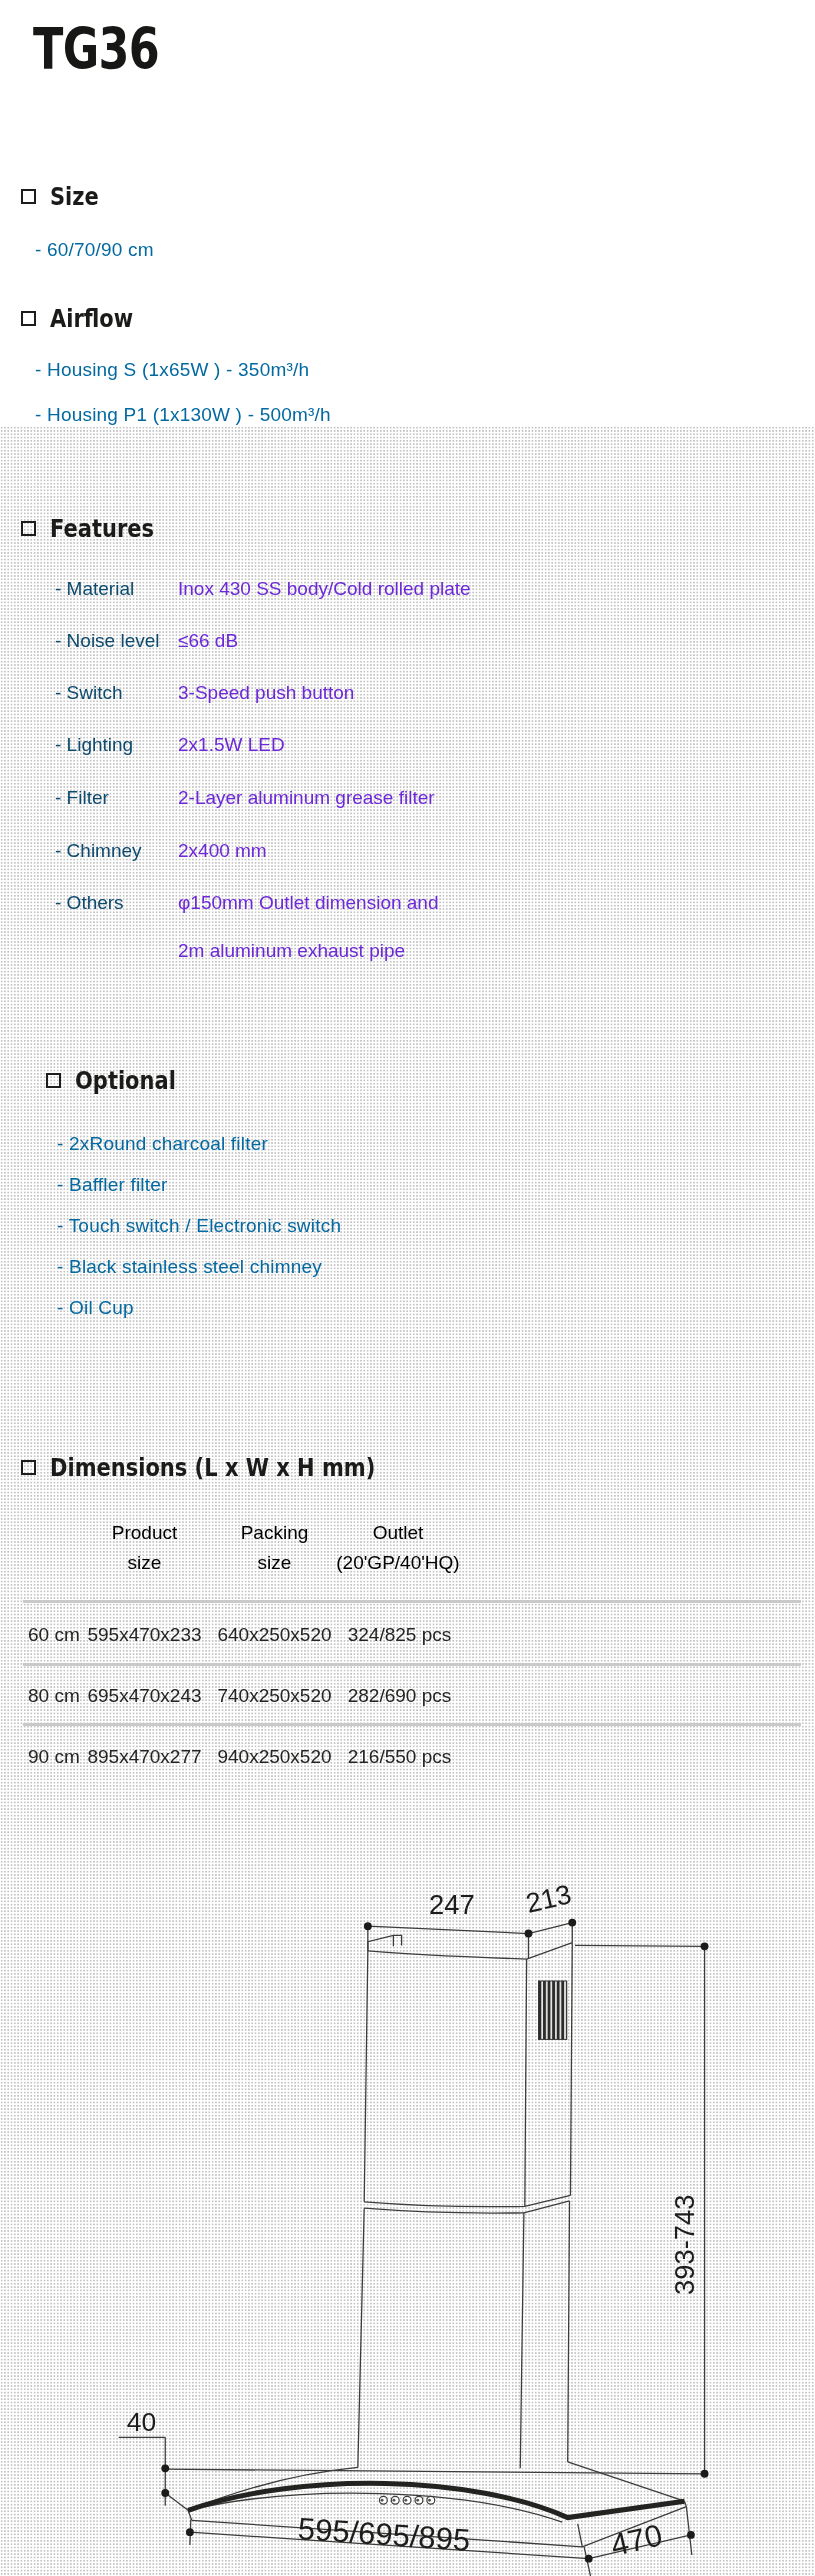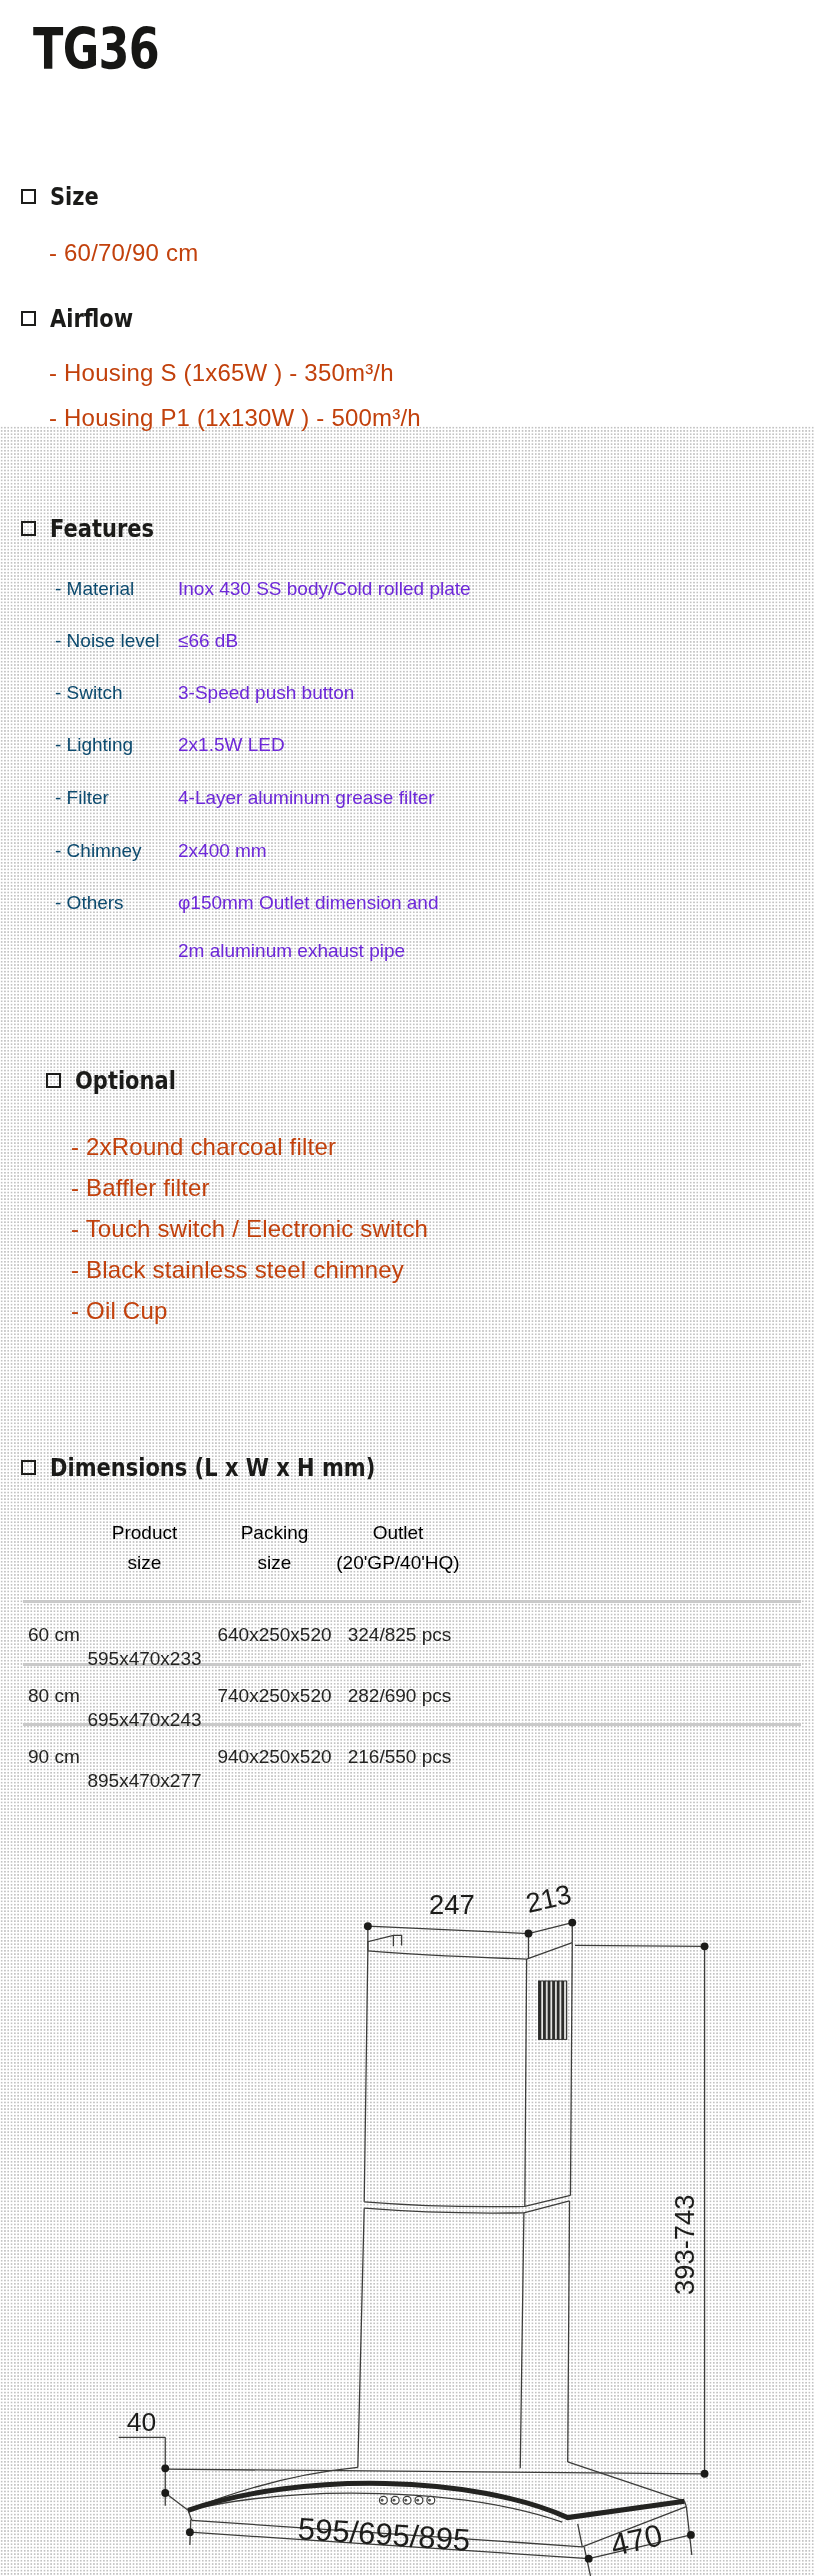--- a/index.html
+++ b/index.html
@@ -9,29 +9,29 @@
         background-image:radial-gradient(circle,#c3c3c3 0.7px,rgba(0,0,0,0) 0.9px);
         background-size:3.3px 3.3px;}
   .layer{position:absolute;z-index:2;}
   .title{position:absolute;left:33px;top:20px;margin:0;z-index:2;
         font-family:"DejaVu Sans",sans-serif;font-weight:700;font-size:57px;line-height:1.05;
         transform:scaleX(0.78);transform-origin:left;color:#171715;letter-spacing:-0.9px;}
   .sec-head{position:absolute;z-index:2;display:flex;align-items:center;gap:13.7px;}
   .bullet{width:11px;height:11px;border:2.4px solid #1d1d1b;background:transparent;flex:none;}
   .sec-label{display:inline-block;font-family:"DejaVu Sans",sans-serif;font-weight:700;
         font-size:25px;transform:scaleX(0.84);transform-origin:left;color:#1b1b19;white-space:nowrap;}
-  .item{position:absolute;z-index:2;font-size:24px;letter-spacing:0.2px;white-space:nowrap;color:#c2410c;margin-left:14px;}
+  .item{position:absolute;z-index:2;font-size:19px;letter-spacing:0.2px;white-space:nowrap;color:#0369a1;}
   .feat-label{position:absolute;left:55px;z-index:2;font-size:19px;white-space:nowrap;color:#0c4a6e;}
   .feat-value{position:absolute;left:178px;z-index:2;font-size:19px;white-space:nowrap;color:#6d28d9;}
   .th{position:absolute;z-index:2;text-align:center;font-size:19px;line-height:30px;color:#000000;}
   .rule{position:absolute;left:23px;width:778px;height:3.2px;background:#c9c9c9;z-index:2;}
   .trow{position:absolute;left:0;width:816px;z-index:2;font-size:19px;color:#242422;}
   .trow span{position:absolute;white-space:nowrap;}
   .cell-size{left:28px;width:64px;text-align:left;}
-  .cell-prod{left:87px;width:115px;text-align:center;margin-top:24px;}
+  .cell-prod{left:87px;width:115px;text-align:center;}
   .cell-pack{left:217px;width:115px;text-align:center;}
   .cell-load{left:332px;width:135px;text-align:center;}
   svg text{font-family:"Liberation Sans",sans-serif;fill:#1d1d1b;}
 </style>
 </head>
 <body>
 
 <div class="page">
   <div class="halftone"></div>
 
@@ -56,21 +56,21 @@
   </div>
   <div class="feat-label" style="top:578px">- Material</div>
   <div class="feat-value" style="top:578px">Inox 430 SS body/Cold rolled plate</div>
   <div class="feat-label" style="top:630px">- Noise level</div>
   <div class="feat-value" style="top:630px">≤66 dB</div>
   <div class="feat-label" style="top:682px">- Switch</div>
   <div class="feat-value" style="top:682px">3-Speed push button</div>
   <div class="feat-label" style="top:734px">- Lighting</div>
   <div class="feat-value" style="top:734px">2x1.5W LED</div>
   <div class="feat-label" style="top:787px">- Filter</div>
-  <div class="feat-value" style="top:787px">4-Layer aluminum grease filter</div>
+  <div class="feat-value" style="top:787px">2-Layer aluminum grease filter</div>
   <div class="feat-label" style="top:840px">- Chimney</div>
   <div class="feat-value" style="top:840px">2x400 mm</div>
   <div class="feat-label" style="top:892px">- Others</div>
   <div class="feat-value" style="top:892px">φ150mm Outlet dimension and</div>
   <div class="feat-value" style="top:940px">2m aluminum exhaust pipe</div>
 
   <div class="sec-head" style="left:46px;top:1066px">
     <span class="bullet"></span>
     <span class="sec-label">Optional</span>
   </div>

